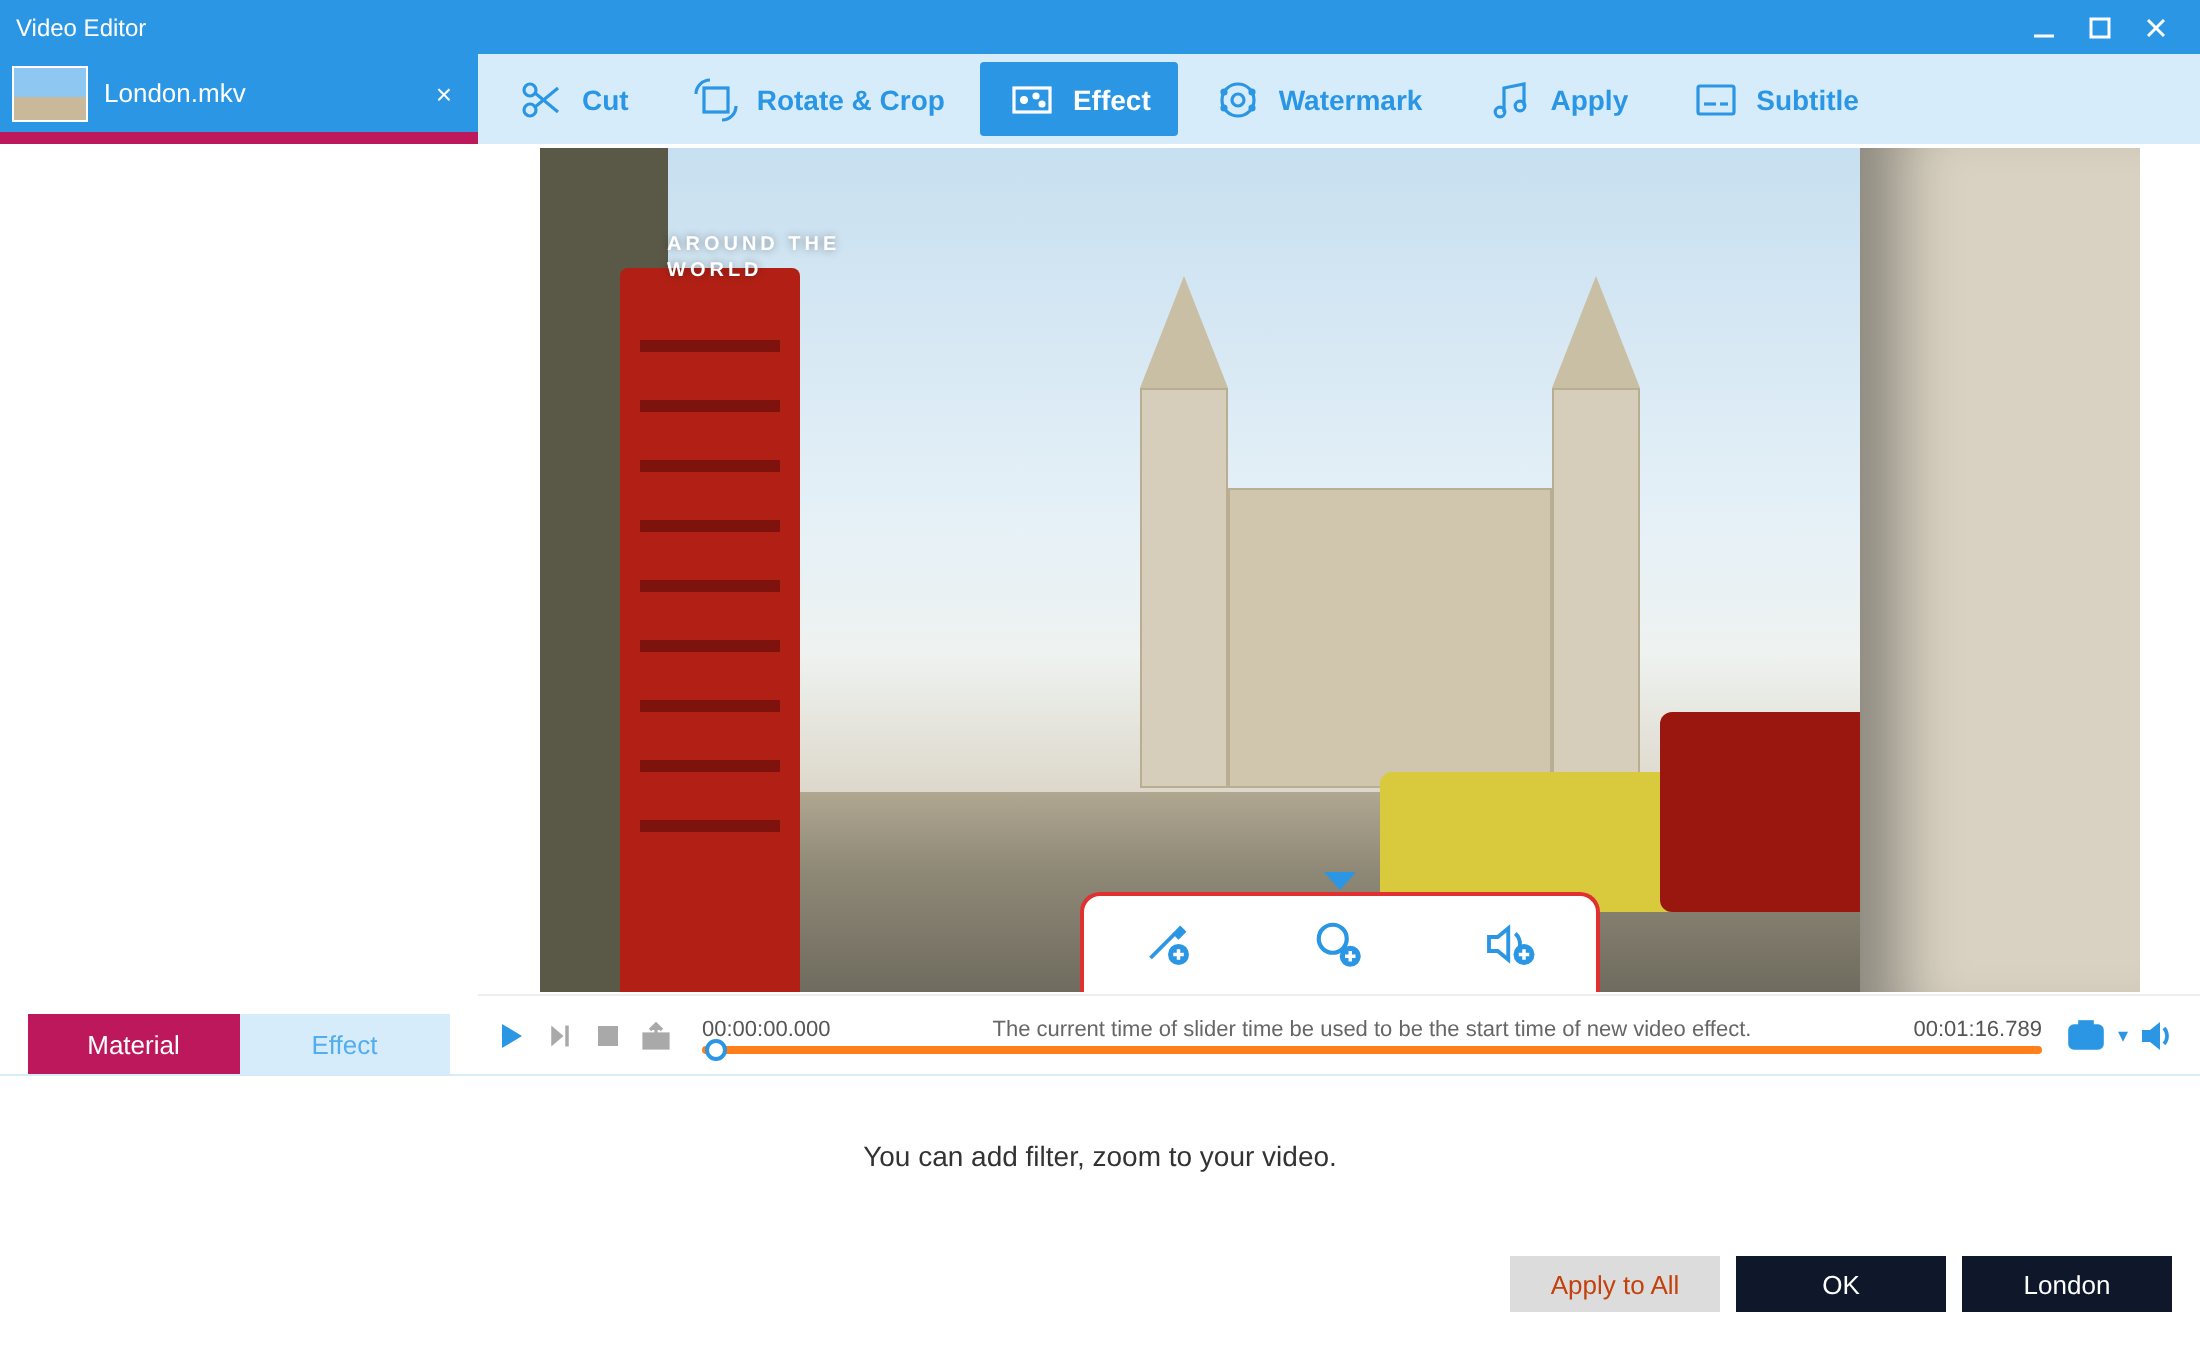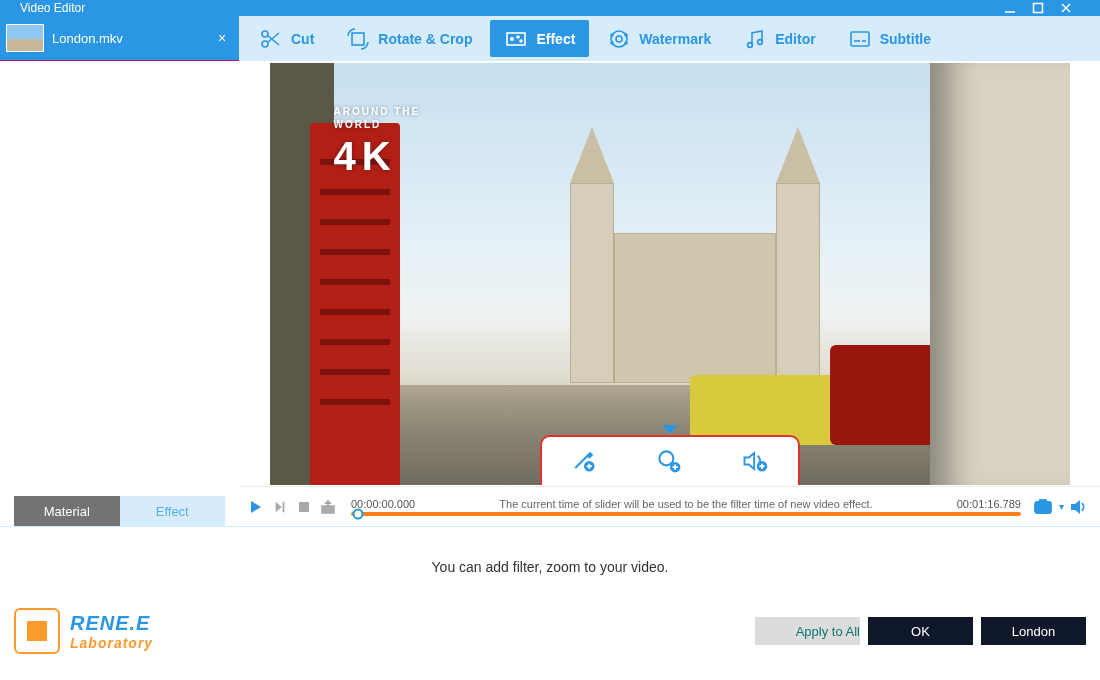--- a/index.html
+++ b/index.html
@@ -1,35 +1,35 @@
 <!DOCTYPE html>
 <html><head>
 <meta charset="utf-8">
 <style>
   * { box-sizing: border-box; margin: 0; padding: 0; font-family: "Segoe UI", Tahoma, sans-serif; }
   body { width: 1100px; height: 680px; overflow: hidden; background: #fff; }
 
   
-  .titlebar { height: 16px; background: #2a96e4; color: #fff; display: flex; align-items: center; padding: 0 20px; font-size: 12px; }
+  .titlebar { height: 27px; background: #2a96e4; color: #fff; display: flex; align-items: center; padding: 0 8px; font-size: 12px; }
   .titlebar .title { flex: 1; }
   .titlebar .winbtn { width: 28px; height: 20px; display: flex; align-items: center; justify-content: center; cursor: pointer; }
   .titlebar .winbtn svg { stroke: #fff; fill: none; }
 
   
   .main { display: flex; height: 510px; }
   .sidebar { width: 239px; background: #fff; display: flex; flex-direction: column; }
-  .filetab { height: 45px; background: #2a96e4; color: #fff; display: flex; align-items: center; padding: 0 8px 0 6px; font-size: 13px; border-bottom: 1px solid #be185d; }
+  .filetab { height: 45px; background: #2a96e4; color: #fff; display: flex; align-items: center; padding: 0 8px 0 6px; font-size: 13px; border-bottom: 6px solid #be185d; }
   .filetab .thumb { width: 38px; height: 28px; background: linear-gradient(180deg,#8ec8f2 0%,#8ec8f2 55%,#c9b89a 55%,#c9b89a 100%); border: 1px solid #fff; margin-right: 8px; }
   .filetab .name { flex: 1; }
   .filetab .close { width: 18px; text-align: center; font-size: 14px; cursor: pointer; }
   .sidebar-body { flex: 1; background: #fff; }
 
   .sidebar-tabs { height: 30px; display: flex; margin: 0 14px 0 14px; }
   .sidebar-tabs .stab { flex: 1; display: flex; align-items: center; justify-content: center; font-size: 13px; cursor: pointer; }
-  .sidebar-tabs .stab.active { background: #737373; color: #fff; }
+  .sidebar-tabs .stab.active { background: #be185d; color: #fff; }
   .sidebar-tabs .stab.inactive { background: #d7ecfb; color: #53aef0; }
 
   
   .rightpanel { flex: 1; display: flex; flex-direction: column; background: #fff; }
 
   .toolbar { height: 45px; background: #d7ecfb; display: flex; align-items: center; padding: 0 6px; gap: 4px; }
   .tool { height: 37px; padding: 0 14px; display: flex; align-items: center; gap: 8px; color: #2a96e4; font-size: 14px; font-weight: 600; cursor: pointer; border-radius: 2px; }
   .tool.active { background: #2a96e4; color: #fff; }
   .tool .ticon { width: 24px; height: 24px; display: flex; align-items: center; justify-content: center; }
   .tool .ticon svg { stroke: currentColor; fill: none; stroke-width: 1.6; }
@@ -78,21 +78,21 @@
   .brandrow { height:60px; display:flex; align-items:center; padding:0 14px 10px 14px; }
   .brand { display:flex; align-items:center; gap:10px; }
   .brand .logo { width:46px;height:46px;border:2px solid #ff9a2e;border-radius:6px;background:#fff;display:flex;align-items:center;justify-content:center;position:relative;}
   .brand .logo::before{content:"";position:absolute;width:20px;height:20px;background:#ff9a2e;}
   .brand .logo::after{content:"";position:absolute;width:20px;height:20px;background:#ff9a2e;transform:rotate(90deg);}
   .brand .logo .dot{position:absolute;width:10px;height:10px;background:#fff;border-radius:50%;}
   .brand-text .l1{color:#2a96e4;font-weight:700;font-style:italic;font-size:20px;letter-spacing:1px;}
   .brand-text .l2{color:#ff9a2e;font-weight:700;font-style:italic;font-size:14px;letter-spacing:1px;}
   .spacer{flex:1;}
   .btn { min-width:105px; height:28px; border:none; font-size:13px; cursor:pointer; margin-left:8px;}
-  .btn.gray { background:#dcdcdc; color:#0f766e;text-align:right; }
+  .btn.gray { background:#dcdcdc; color:#c2410c; }
   .btn.blue { background:#0f172a; color:#fff; }
 </style>
 </head>
 <body>
 
 <div class="titlebar">
   <span class="title">Video Editor</span>
   <div class="winbtn">
       <svg width="12" height="12">
         <line x1="1" y1="10" x2="11" y2="10" stroke-width="1.5"></line>
@@ -175,21 +175,21 @@
         <span>Watermark</span>
       </div>
       <div class="tool">
         <span class="ticon">
             <svg viewBox="0 0 24 24">
               <path d="M9 18 V6 l10 -2 v11"></path>
               <circle cx="7" cy="18" r="2.4"></circle>
               <circle cx="17" cy="15" r="2.4"></circle>
             </svg>
           </span>
-        <span>Editor</span>
+        <span>Apply</span>
       </div>
       <div class="tool">
         <span class="ticon">
             <svg viewBox="0 0 24 24">
               <rect x="3" y="5" width="18" height="14" rx="1"></rect>
               <line x1="6" y1="14" x2="12" y2="14"></line>
               <line x1="14" y1="14" x2="18" y2="14"></line>
             </svg>
           </span>
         <span>Subtitle</span>
@@ -208,21 +208,20 @@
           <div class="facade"></div>
         </div>
         <div class="bus-yellow"></div>
         <div class="bus-red"></div>
         <div class="building-left"></div>
         <div class="phonebox"></div>
         <div class="building-right"></div>
         <div class="wm">
           <span>AROUND THE</span><br>
           <span>WORLD</span>
-          <span class="big">4K</span>
         </div>
 
         <div class="quickbar">
           <div class="qbtn">
             <svg viewBox="0 0 32 32">
                 <g fill="none" stroke="#2a96e4" stroke-width="2.2">
                   <line x1="6" y1="24" x2="20" y2="10"></line>
                   <path d="M20 10 l3 -3 l2 2 l-3 3 z" fill="#2a96e4"></path>
                 </g>
                 <circle cx="22" cy="22" r="6" fill="#2a96e4"></circle>
@@ -273,21 +272,21 @@
         <div class="iconbtn muted">
             <svg width="16" height="16" viewBox="0 0 16 16" fill="none" stroke="#a9a9a9" stroke-width="1.6">
               <rect x="2" y="7" width="12" height="7"></rect>
               <path d="M8 2 v7 M5 5 l3 -3 l3 3"></path>
             </svg>
           </div>
       </div>
       <div class="timearea">
         <div class="timelabels">
           <span>00:00:00.000</span>
-          <span class="hint">The current time of slider will be used to be the filter time of new video effect.</span>
+          <span class="hint">The current time of slider time be used to be the start time of new video effect.</span>
           <span>00:01:16.789</span>
         </div>
         <div class="slider">
           <div class="knob" style="left: 1%;"></div>
         </div>
       </div>
       <div class="rightctrls">
         <div class="iconbtn">
             <svg width="20" height="16" viewBox="0 0 20 16" fill="none" stroke="#2a96e4" stroke-width="1.8">
               <rect x="1" y="3" width="16" height="11" rx="2"></rect>
@@ -303,27 +302,18 @@
             </svg>
           </div>
       </div>
     </div>
   </div>
 </div>
 
 <div class="bottom">
   <div class="msg">You can add filter, zoom to your video.</div>
   <div class="brandrow">
-    <div class="brand">
-      <div class="logo">
-          <div class="dot"></div>
-        </div>
-      <div class="brand-text">
-        <div class="l1">RENE.E</div>
-        <div class="l2">Laboratory</div>
-      </div>
-    </div>
     <div class="spacer"></div>
     <button class="btn gray">Apply to All</button>
     <button class="btn blue">OK</button>
     <button class="btn blue">London</button>
   </div>
 </div>
 
 </body></html>

